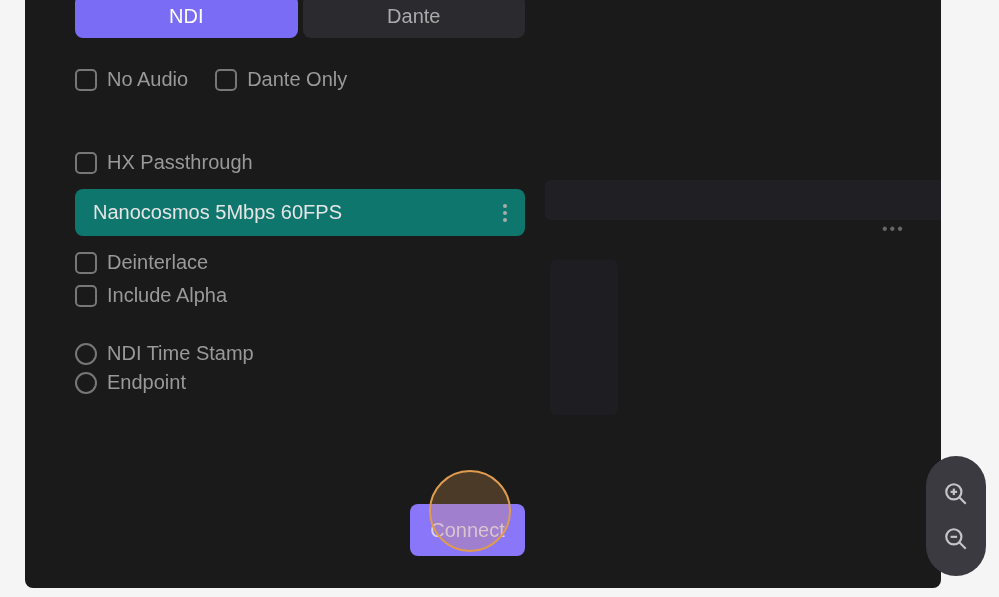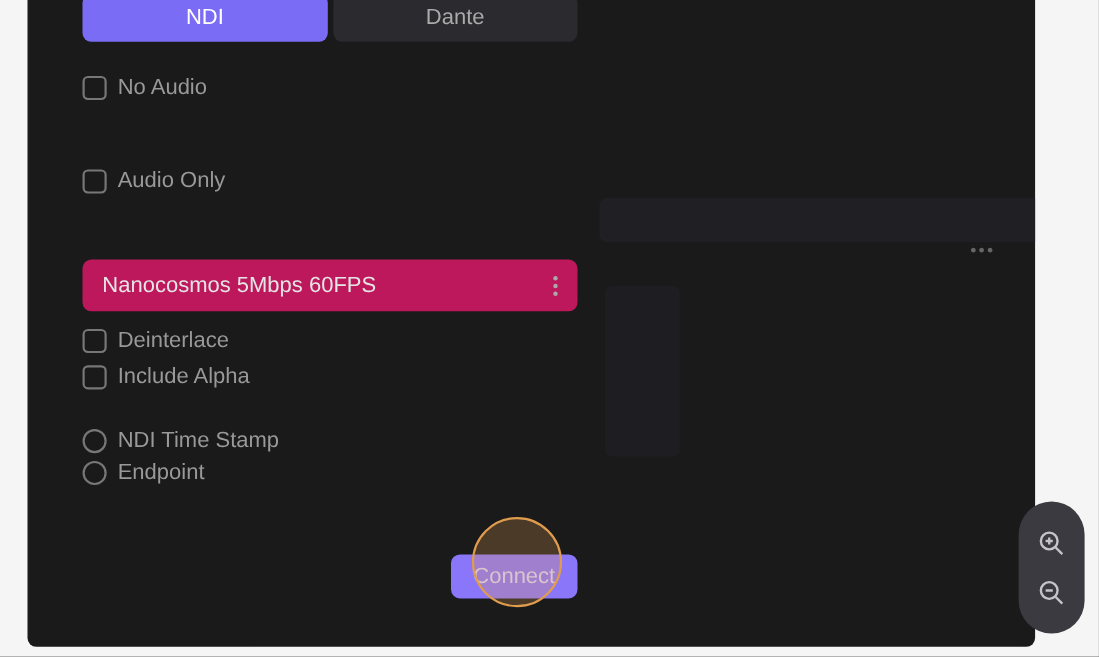--- a/index.html
+++ b/index.html
@@ -57,26 +57,25 @@
     }
     .checkbox {
       width: 22px;
       height: 22px;
       border: 2px solid #777;
       border-radius: 5px;
       flex-shrink: 0;
     }
     .inline-checks {
       display: flex;
-      gap: 42px;
+      gap: 27px;
       margin-bottom: 50px;
-      flex-direction: column;
     }
     .select-box {
-      background: #be185d;
+      background: #0f766e;
       border-radius: 8px;
       padding: 12px 18px;
       display: flex;
       justify-content: space-between;
       align-items: center;
       color: #e5e5e5;
       font-size: 20px;
       margin: 15px 0;
       cursor: pointer;
     }
@@ -121,21 +120,21 @@
       width: 14px;
       height: 14px;
       background: #8a76f8;
       border-radius: 50%;
     }
     .btn-wrap {
       position: absolute;
       left: 385px;
       top: 504px;
       width: 115px;
-      height: 40px;
+      height: 52px;
       background: #8a76f8;
       border-radius: 8px;
       display: flex;
       align-items: center;
       justify-content: center;
       color: #d8d2f9;
       font-size: 20px;
       cursor: pointer;
     }
     .highlight-circle {
@@ -215,24 +214,28 @@
       <div class="tab">Dante</div>
     </div>
 
     <div class="inline-checks">
       <div class="check-row">
         <span class="checkbox"></span>
         <span>No Audio</span>
       </div>
       <div class="check-row">
         <span class="checkbox"></span>
-        <span>Audio Only</span>
-      </div>
-    </div>
-
+        <span>Dante Only</span>
+      </div>
+    </div>
+
+    <div class="check-row">
+      <span class="checkbox"></span>
+      <span>HX Passthrough</span>
+    </div>
 
     <div class="select-box">
       <span>Nanocosmos 5Mbps 60FPS</span>
       <span class="kebab">
         <span></span>
           <span></span>
           <span></span>
       </span>
     </div>
 

